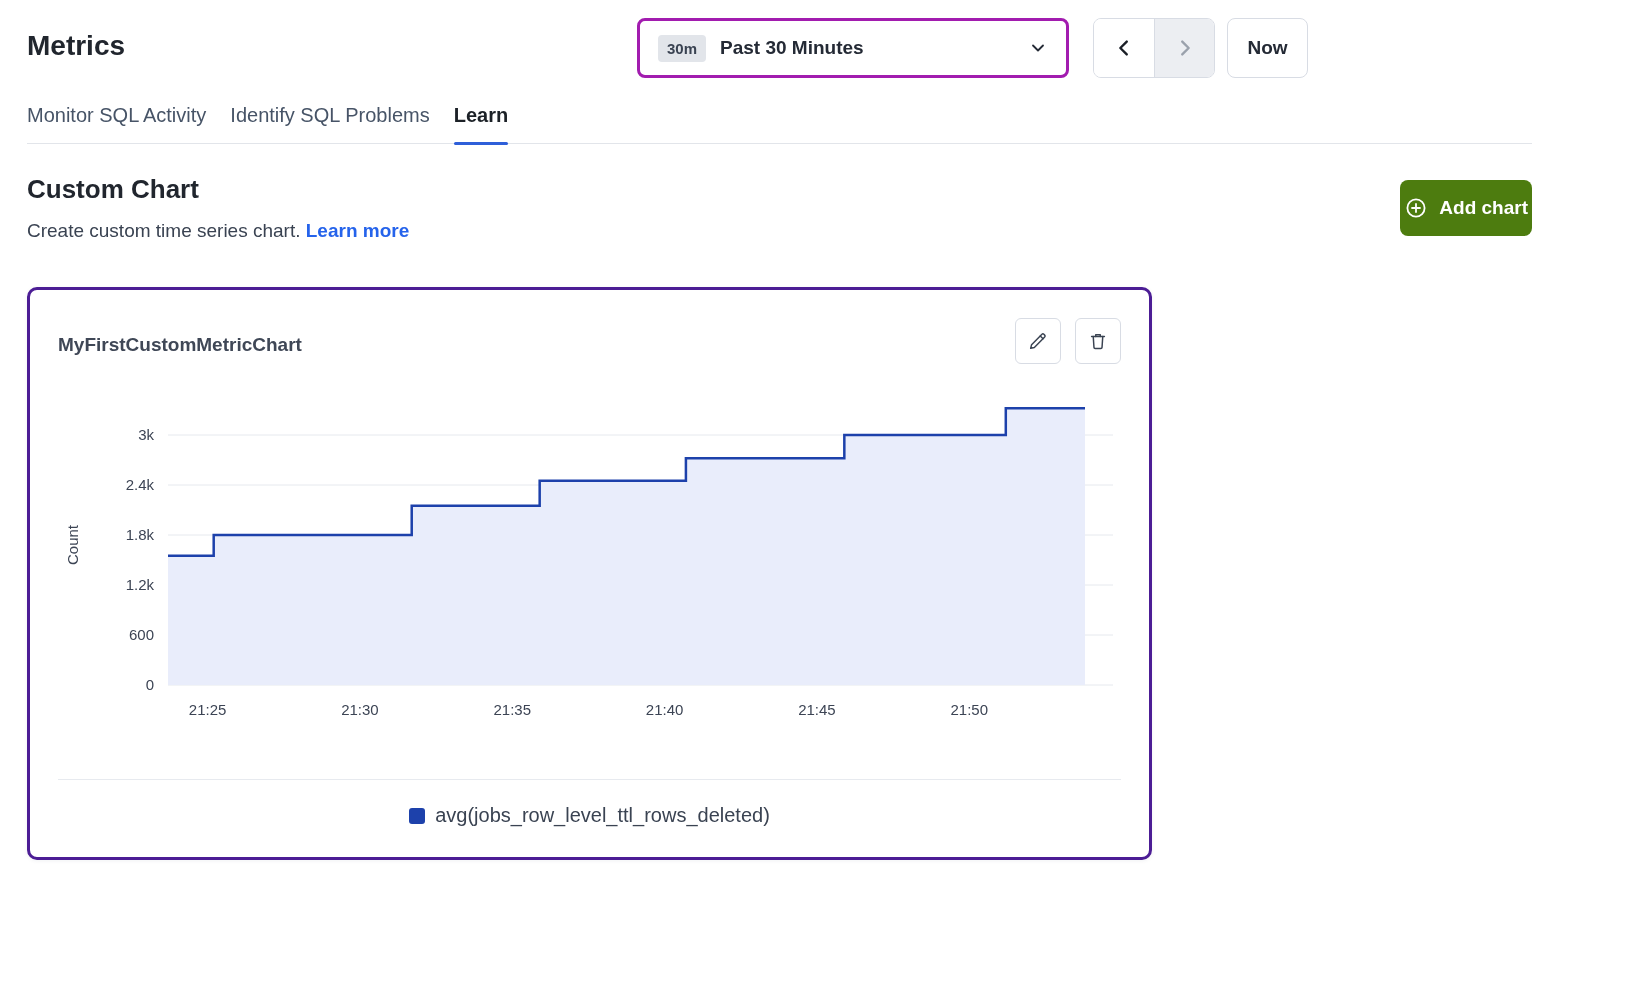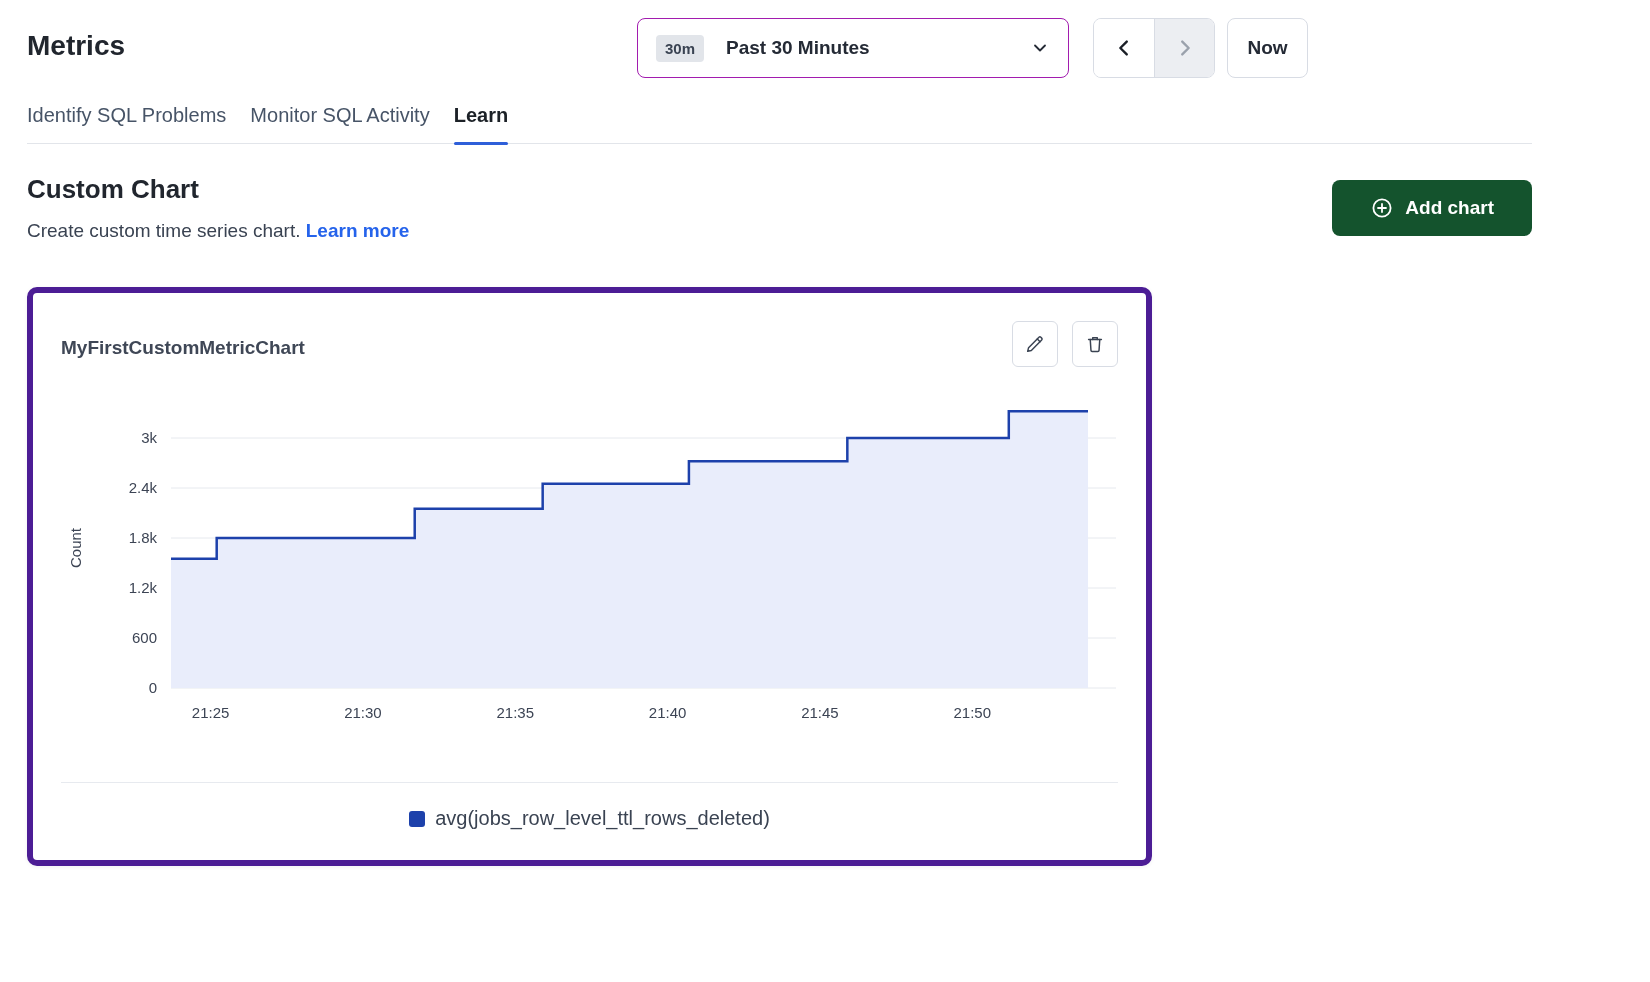--- a/index.html
+++ b/index.html
@@ -10,51 +10,51 @@
     color: #242a35;
     overflow: hidden;
   }
   .page { width: 1505px; margin-left: 27px; position: relative; }
 
   
   .topbar { position: relative; height: 90px; }
   .page-title { position: absolute; left: 0; top: 30px; font-size: 28px; font-weight: 700; color: #21262e; }
   .controls { position: absolute; left: 610px; top: 18px; display: flex; align-items: stretch; height: 60px; }
   .time-dropdown {
-    width: 432px; border: 1px solid #a21caf; border-radius: 8px; background: #fff;
+    width: 432px; border: 3px solid #a21caf; border-radius: 8px; background: #fff;
     display: flex; align-items: center; padding: 0 18px; cursor: pointer;
   }
   .time-badge { background: #e2e5ea; border-radius: 4px; font-size: 15px; font-weight: 700; color: #3a4352; padding: 5px 9px; margin-right: 14px; }
-  .time-label { font-size: 19px; font-weight: 600; color: #242a35; flex: 1; margin-left: 8px; }
+  .time-label { font-size: 19px; font-weight: 600; color: #242a35; flex: 1; }
   .nav-group { display: flex; margin-left: 24px; border: 1px solid #d8dce4; border-radius: 8px; overflow: hidden; background: #fff; }
   .nav-btn { width: 60px; border: none; background: #fff; display: flex; align-items: center; justify-content: center; cursor: pointer; }
   .nav-btn.next { background: #eceef2; border-left: 1px solid #d8dce4; cursor: default; }
   .now-btn { margin-left: 12px; width: 81px; border: 1px solid #d8dce4; border-radius: 8px; background: #fff; font-size: 19px; font-weight: 600; color: #242a35; cursor: pointer; font-family: inherit; }
 
   
   .tabs { display: flex; gap: 24px; border-bottom: 1px solid #e2e5ea; margin-top: 14px; }
   .tab { font-size: 20px; color: #475467; padding-bottom: 16px; cursor: pointer; position: relative; }
   .tab.active { color: #1c2127; font-weight: 600; }
   .tab.active::after { content: ""; position: absolute; left: 0; right: 0; bottom: -2px; height: 3px; background: #2f5fd9; border-radius: 2px; }
 
   
   .custom-head { display: flex; justify-content: space-between; align-items: center; margin-top: 30px; }
   .custom-title { font-size: 26px; font-weight: 700; color: #21262e; }
   .custom-sub { margin-top: 15px; font-size: 19px; color: #3a4352; }
   .learn-more { color: #2563eb; font-weight: 600; text-decoration: none; cursor: pointer; }
   .add-chart-btn {
     display: flex; align-items: center; gap: 11px;
-    background: #14532d; color: #fff; border: none; border-radius: 8px;
-    height: 56px; padding: 0 38px; font-size: 19px; font-weight: 700; cursor: pointer; font-family: inherit;
+    background: #4d7c0f; color: #fff; border: none; border-radius: 8px;
+    height: 56px; padding: 0 4px; font-size: 19px; font-weight: 700; cursor: pointer; font-family: inherit;
   }
 
   
   .card {
     margin-top: 45px; width: 1125px; background: #fff;
-    border: 6px solid #4c1d95; border-radius: 10px;
+    border: 3px solid #4c1d95; border-radius: 10px;
     box-shadow: 0 1px 4px rgba(20,30,60,.06);
     padding: 28px 28px 22px 28px;
   }
   .card-head { display: flex; justify-content: space-between; align-items: flex-start; }
   .chart-title { font-size: 19px; font-weight: 700; color: #3f4756; margin-top: 16px; }
   .icon-btns { display: flex; gap: 14px; }
   .icon-btn { width: 46px; height: 46px; border: 1px solid #d8dce4; border-radius: 6px; background: #fff; display: flex; align-items: center; justify-content: center; cursor: pointer; }
   .chart-area { margin-top: 26px; }
   .divider { height: 1px; background: #e7eaef; margin-top: 44px; }
   .legend { display: flex; justify-content: center; align-items: center; gap: 10px; margin-top: 24px; padding-bottom: 8px; }
@@ -96,22 +96,22 @@
               </svg>
           </span>
         </button>
       </div>
 
       <button class="now-btn">Now</button>
     </div>
   </div>
 
   <nav class="tabs">
+    <div class="tab">Monitor SQL Activity</div>
     <div class="tab">Identify SQL Problems</div>
-    <div class="tab">Monitor SQL Activity</div>
     <div class="tab active">Learn</div>
   </nav>
 
   <section class="custom-head">
     <div>
       <h2 class="custom-title">Custom Chart</h2>
       <p class="custom-sub">
         <span>Create custom time series chart.</span>
         <a class="learn-more">Learn more</a>
       </p>

